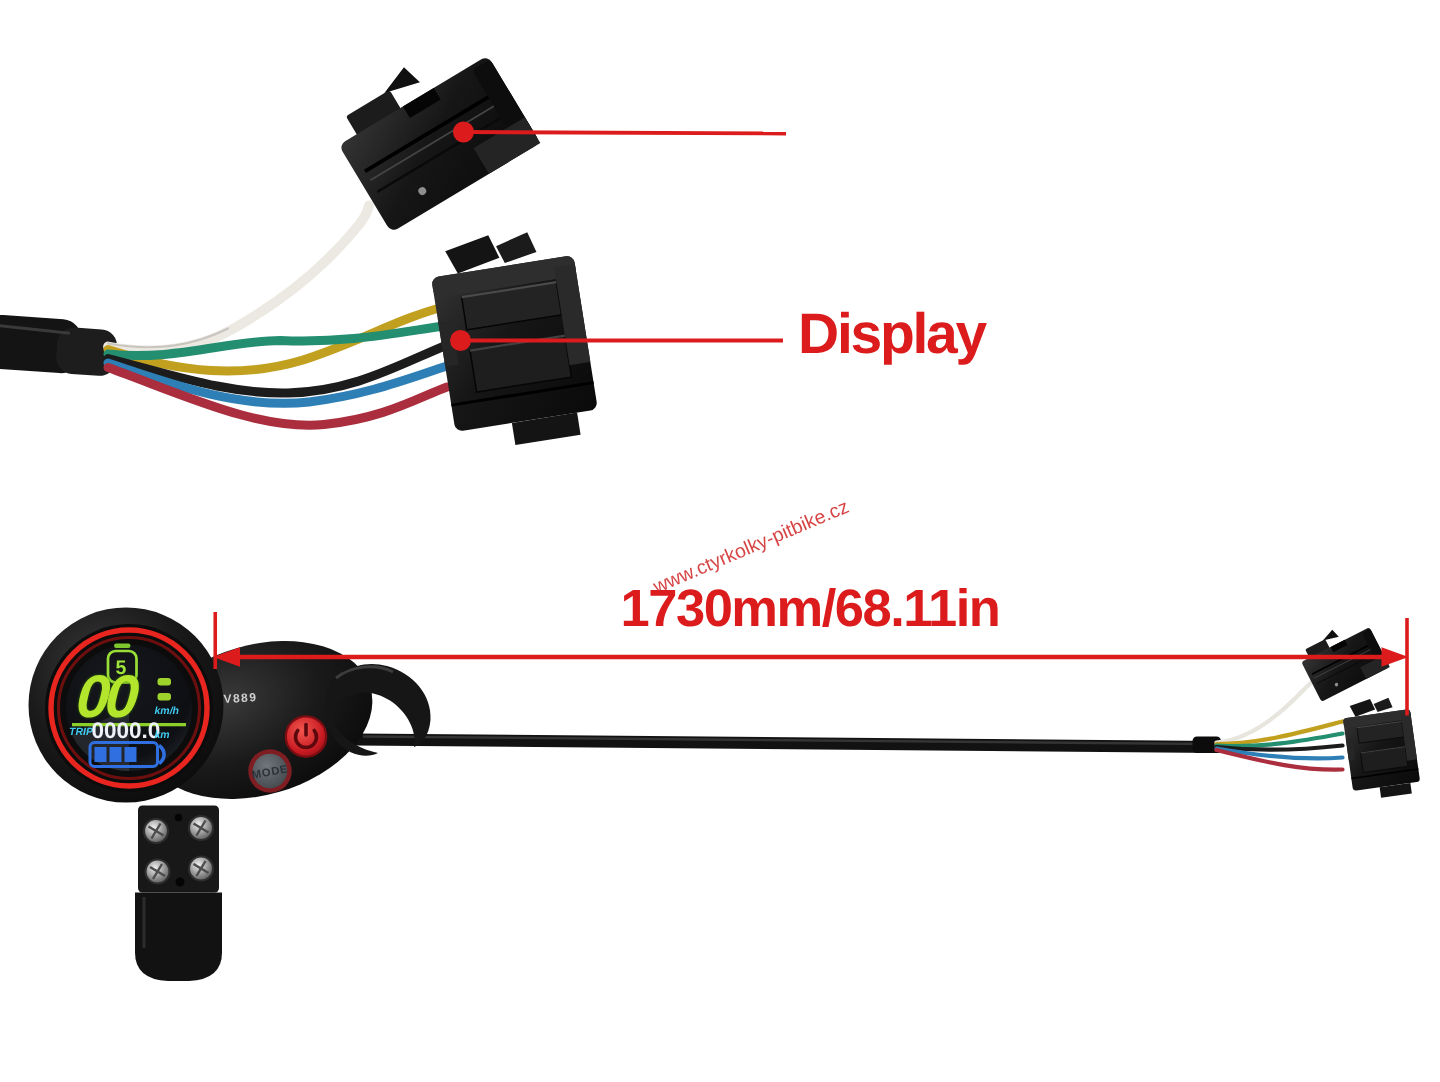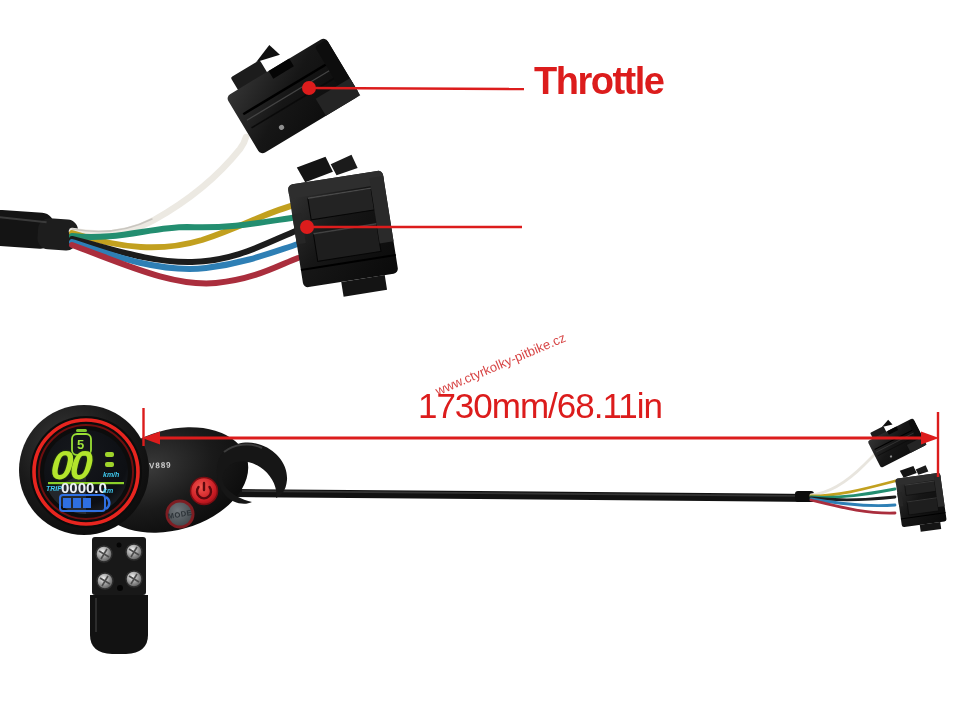--- a/index.html
+++ b/index.html
@@ -1,21 +1,21 @@
 <!DOCTYPE html>
 <html><head>
 <meta charset="utf-8">
 <style>
   html,body{margin:0;padding:0;background:#fff;}
   .stage{position:relative;width:960px;height:721px;background:#ffffff;overflow:hidden;
          font-family:"Liberation Sans",sans-serif;}
   .stage svg{position:absolute;left:0;top:0;}
   .overlay{position:absolute;white-space:nowrap;}
   .red-label{color:#dc1c1c;font-weight:bold;font-size:38px;letter-spacing:-1.5px;}
-  .dim-label{color:#dc1c1c;font-weight:normal;font-size:35px;letter-spacing:-1px;width:276px;text-align:center;}
+  .dim-label{color:#dc1c1c;font-weight:bold;font-size:35px;letter-spacing:-1px;width:276px;text-align:center;}
   .watermark{color:#d02525;opacity:.85;font-size:13px;transform:rotate(-23deg);transform-origin:0 50%;}
   .model{color:#cfcfcf;font-size:8px;font-weight:bold;letter-spacing:1px;transform:rotate(-3deg);}
   .mode-text{color:#2c3237;font-size:7.5px;font-weight:bold;letter-spacing:.5px;transform:rotate(-10deg);}
   .lcd-speed{color:#b3e52c;font-size:40px;font-weight:bold;font-style:italic;letter-spacing:-3px;
              text-shadow:0 0 2px rgba(60,120,10,.8);transform:skewX(-4deg);}
   .lcd-cyan{color:#3fc9ef;font-weight:bold;font-style:italic;font-size:7px;}
   .lcd-trip{color:#eef2f8;font-size:15px;font-weight:bold;letter-spacing:0px;}
   .lcd-gear{color:#9ee33a;font-size:13px;font-weight:bold;}
 </style>
 </head>
@@ -211,22 +211,22 @@
     <g>
       <line x1="143.5" y1="408" x2="143.5" y2="446" stroke-width="2.4"></line>
       <line x1="938" y1="412" x2="938" y2="477" stroke-width="2.4"></line>
       <line x1="155" y1="438" x2="925" y2="438" stroke-width="3"></line>
       <path d="M 142,438 L 160,431.5 L 160,444.5 Z" stroke="none"></path>
       <path d="M 939,438 L 921,431.5 L 921,444.5 Z" stroke="none"></path>
     </g>
   </g>
 </svg>
 
-<div class="overlay red-label" style="left:534px;top:60px;">Throttle</div>
-
+
+<div class="overlay red-label" style="left:532px;top:202px;">Display</div>
 
 <div class="overlay dim-label" style="left:402px;top:386px;">1730mm/68.11in</div>
 
 <div class="overlay watermark" style="left:436px;top:384px;">www.ctyrkolky-pitbike.cz</div>
 
 <div class="overlay model" style="left:149px;top:461px;">V889</div>
 
 <div class="overlay mode-text" style="left:166px;top:510px;width:28px;text-align:center;">MODE</div>
 
 <div class="overlay lcd-gear" style="left:77px;top:437px;">5</div>

